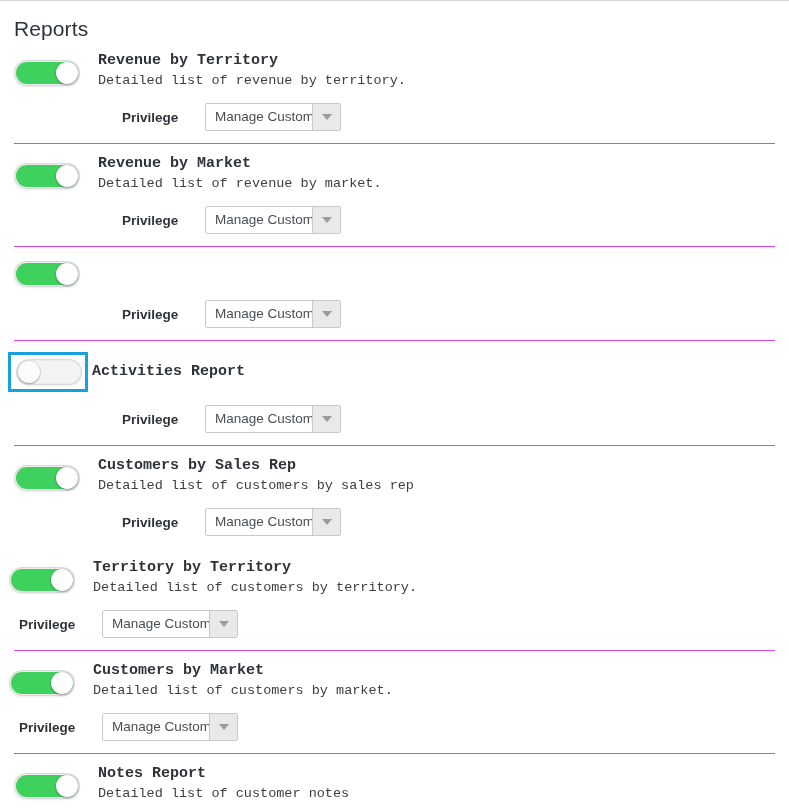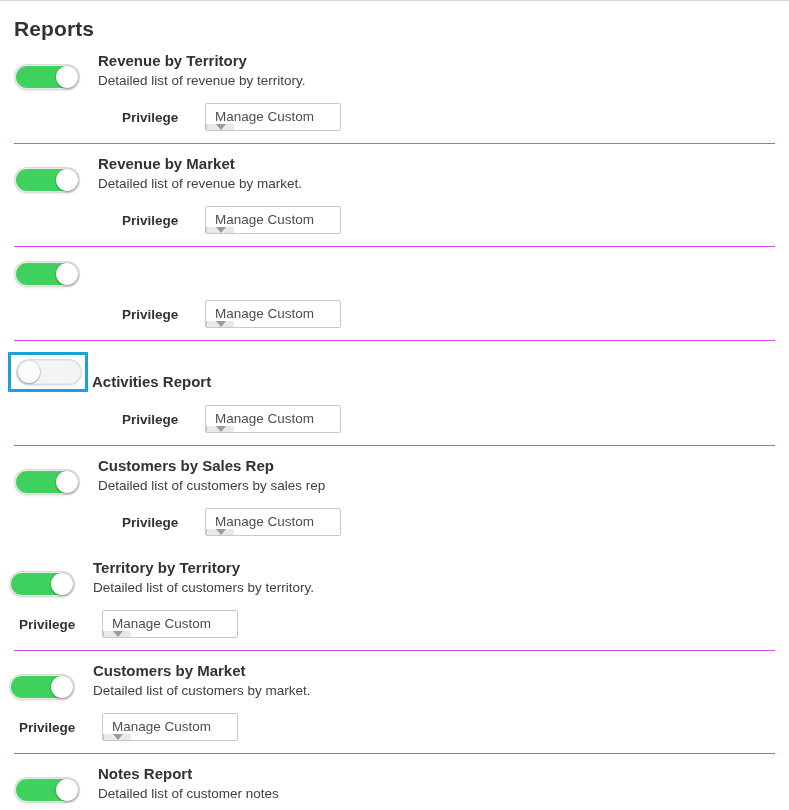--- a/index.html
+++ b/index.html
@@ -23,21 +23,21 @@
     border-top: 1px solid #d6d6d6;
     background: #fff;
     overflow: hidden;
   }
 
   
   .page-title {
     margin: 0;
     padding: 16px 0 0 14px;
     font-size: 21px;
-    font-weight: 700;
+    font-weight: 400;
     line-height: 24px;
     color: #2e3338;
     letter-spacing: 0.1px;
   }
 
   
   .report-list {
     margin: 0;
     padding: 0;
     list-style: none;
@@ -52,21 +52,22 @@
     border-top: 1px solid #d946ef;
   }
   
   .report-row.shift-left .row-head,
   .report-row.shift-left .row-privilege {
     margin-left: -5px;
   }
 
   .row-head {
     display: flex;
-    align-items: flex-end;
+    align-items: center;
+    font-family: Liberation Mono, monospace;
   }
 
   
   .toggle-wrap {
     flex: 0 0 auto;
     width: 66px;
     padding: 4px 0 0 0;
     margin-right: 18px;
     box-sizing: border-box;
   }
@@ -156,21 +157,20 @@
     display: flex;
     align-items: stretch;
     height: 28px;
     width: 136px;
     border: 1px solid #c9c9c9;
     border-radius: 2px;
     background: #ffffff;
     box-sizing: border-box;
     overflow: hidden;
     cursor: pointer;
-    flex-direction: column;
   }
   .select-value {
     flex: 1 1 auto;
     min-width: 0;
     white-space: nowrap;
     overflow: hidden;
     font-size: 13.5px;
     color: #4a4f54;
     line-height: 26px;
     padding-left: 9px;

